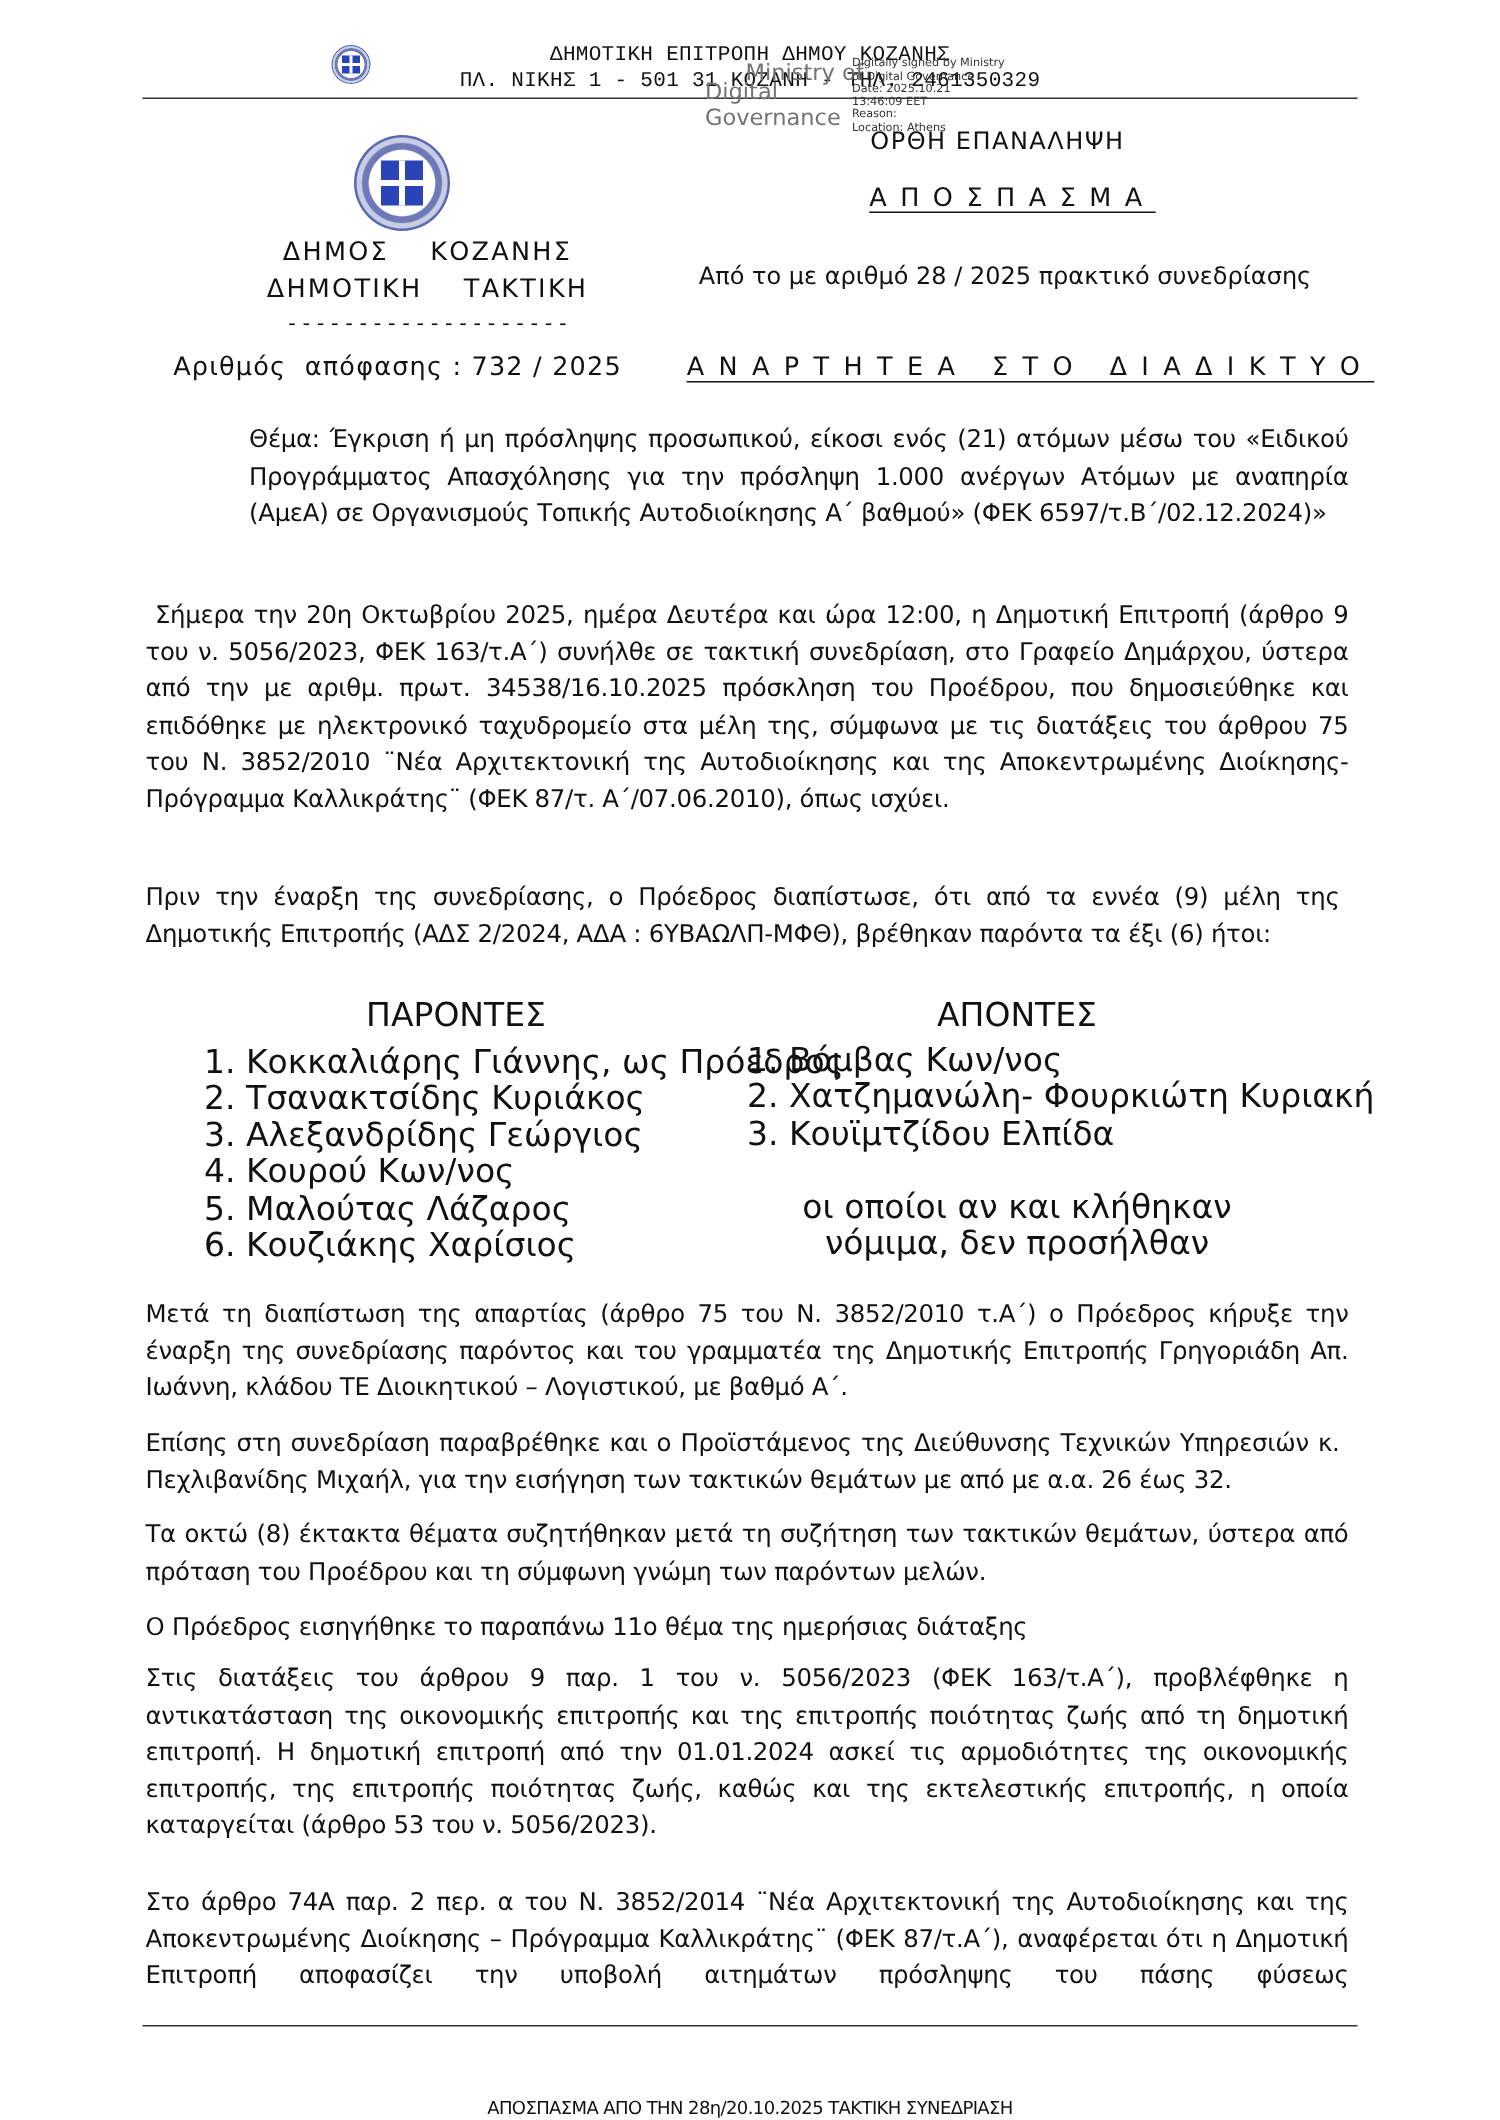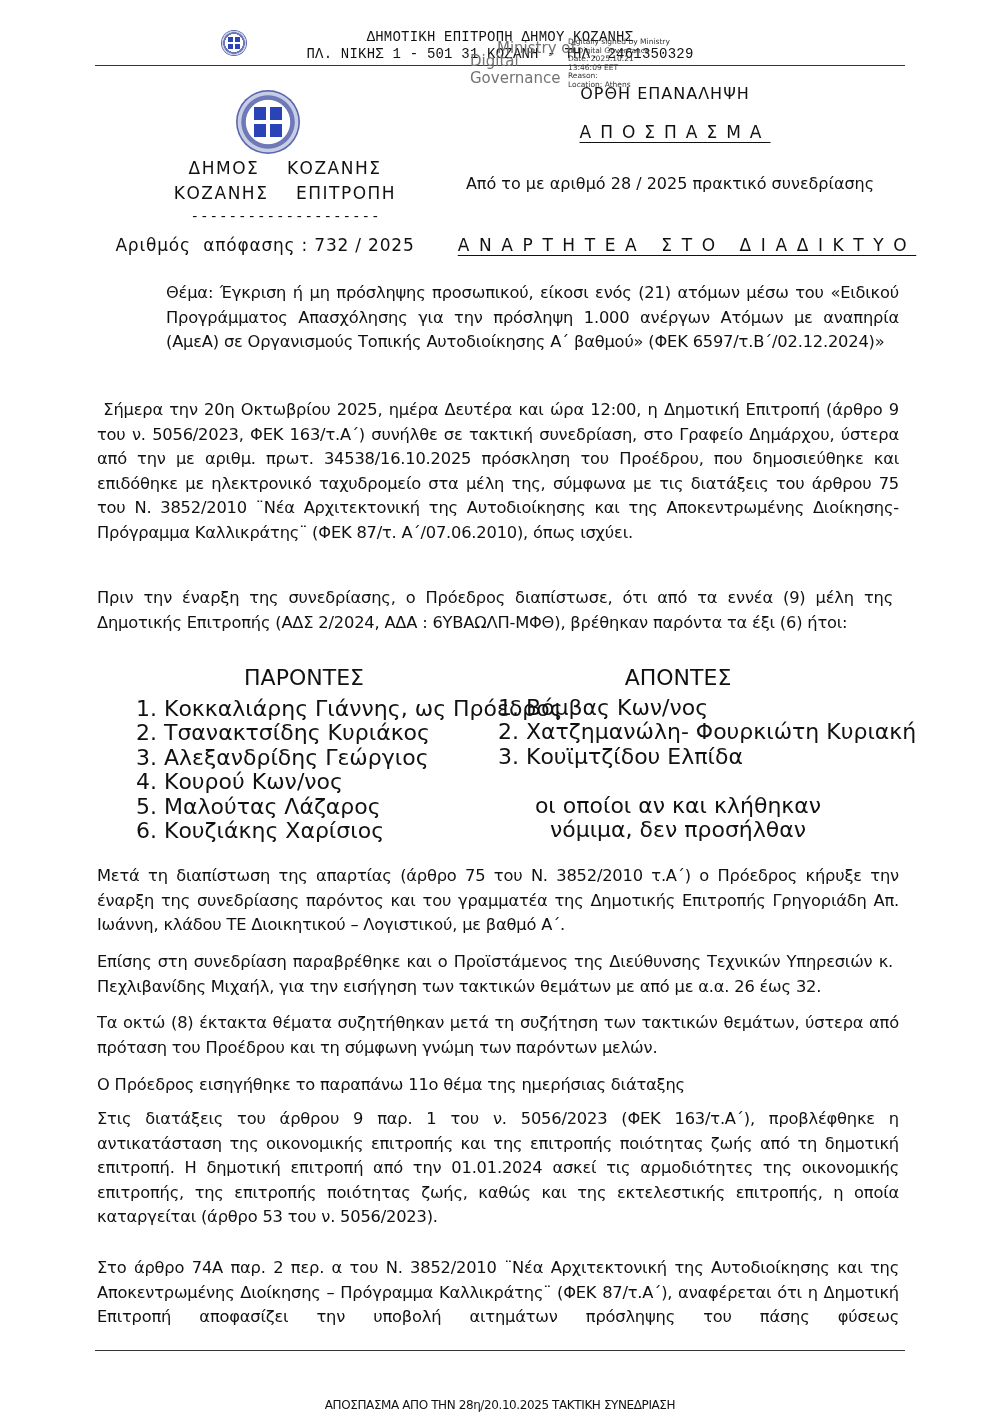--- a/index.html
+++ b/index.html
@@ -45,21 +45,21 @@
   <div>Date: 2025.10.21</div>
   <div>13:46:09 EET</div>
   <div>Reason:</div>
   <div>Location: Athens</div>
 </div>
 
 <div class="emblem" style="left:236px;top:90px;width:64px;height:64px;">
     <div class="shield"></div>
   </div>
 <div class="left-block" style="left:130px;top:158px;width:310px;white-space:pre;">ΔΗΜΟΣ    ΚΟΖΑΝΗΣ</div>
-<div class="left-block" style="left:130px;top:183px;width:310px;white-space:pre;">ΚΟΖΑΝΗΣ    ΕΠΙΤΡΟΠΗ</div>
+<div class="left-block" style="left:130px;top:183px;width:310px;white-space:pre;">ΔΗΜΟΤΙΚΗ    ΤΑΚΤΙΚΗ</div>
 <div class="left-block" style="left:130px;top:208px;width:310px;font-size:14px;letter-spacing:0;">- - - - - - - - - - - - - - - - - - - -</div>
 <div class="left-block" style="left:100px;top:235px;width:330px;white-space:pre;letter-spacing:0.8px;">Αριθμός  απόφασης : 732 / 2025</div>
 
 <div class="title-right" style="left:560px;top:84px;width:210px;">ΟΡΘΗ ΕΠΑΝΑΛΗΨΗ</div>
 <div class="title-right spaced" style="left:545px;top:122px;width:260px;font-size:17px;text-align:center;">ΑΠΟΣΠΑΣΜΑ</div>
 <div class="title-right" style="left:440px;top:174px;width:460px;letter-spacing:0;">Από το με αριθμό 28 /  2025 πρακτικό συνεδρίασης</div>
 <div class="title-right spaced" style="left:452px;top:235px;width:470px;font-size:17px;letter-spacing:9.6px;">ΑΝΑΡΤΗΤΕΑ ΣΤΟ ΔΙΑΔΙΚΤΥΟ</div>
 
 <div class="para" style="left:166px;top:281px;width:733px;">Θέμα:  Έγκριση ή μη πρόσληψης προσωπικού, είκοσι ενός (21) ατόμων μέσω του «Ειδικού Προγράμματος Απασχόλησης για την πρόσληψη 1.000 ανέργων Ατόμων με αναπηρία (ΑμεΑ) σε Οργανισμούς Τοπικής Αυτοδιοίκησης Α΄ βαθμού» (ΦΕΚ 6597/τ.Β΄/02.12.2024)»</div>
 
@@ -83,17 +83,17 @@
   <div style="height:24.5px;"></div>
   <div style="text-align:center;width:360px;">οι οποίοι αν και κλήθηκαν</div>
   <div style="text-align:center;width:360px;">νόμιμα, δεν προσήλθαν</div>
 </div>
 
 <div class="para" style="left:97px;top:864px;width:802px;">Μετά τη διαπίστωση της απαρτίας (άρθρο 75 του Ν. 3852/2010 τ.Α΄) ο Πρόεδρος κήρυξε την έναρξη της συνεδρίασης παρόντος και του γραμματέα της Δημοτικής Επιτροπής Γρηγοριάδη Απ. Ιωάννη, κλάδου ΤΕ Διοικητικού – Λογιστικού, με βαθμό Α΄.</div>
 <div class="para" style="left:97px;top:950px;width:796px;">Επίσης στη συνεδρίαση παραβρέθηκε και ο Προϊστάμενος της Διεύθυνσης Τεχνικών Υπηρεσιών κ. Πεχλιβανίδης Μιχαήλ, για την εισήγηση των τακτικών θεμάτων με από με α.α. 26 έως 32.</div>
 <div class="para" style="left:97px;top:1011px;width:802px;">Τα οκτώ (8) έκτακτα θέματα συζητήθηκαν μετά τη συζήτηση των τακτικών θεμάτων, ύστερα από πρόταση του Προέδρου και τη σύμφωνη γνώμη των παρόντων μελών.</div>
 <div class="para" style="left:97px;top:1073px;width:802px;">Ο Πρόεδρος εισηγήθηκε το παραπάνω 11ο θέμα της ημερήσιας διάταξης</div>
 <div class="para" style="left:97px;top:1107px;width:802px;">Στις διατάξεις του άρθρου 9 παρ. 1 του ν. 5056/2023 (ΦΕΚ 163/τ.Α΄), προβλέφθηκε η αντικατάσταση της οικονομικής επιτροπής και της επιτροπής ποιότητας ζωής από τη δημοτική επιτροπή. Η δημοτική επιτροπή από την 01.01.2024 ασκεί τις αρμοδιότητες της οικονομικής επιτροπής, της επιτροπής ποιότητας ζωής, καθώς και της εκτελεστικής επιτροπής, η οποία καταργείται (άρθρο 53 του ν. 5056/2023).</div>
-<div class="para" style="left:97px;top:1256px;width:802px;text-align-last:justify;">Στο άρθρο 74Α παρ. 2 περ. α του Ν. 3852/2010 ¨Νέα Αρχιτεκτονική της Αυτοδιοίκησης και της Αποκεντρωμένης Διοίκησης – Πρόγραμμα Καλλικράτης¨ (ΦΕΚ 87/τ.Α΄), αναφέρεται ότι η Δημοτική Επιτροπή αποφασίζει την υποβολή αιτημάτων πρόσληψης του πάσης φύσεως</div>
+<div class="para" style="left:97px;top:1256px;width:802px;text-align-last:justify;">Στο άρθρο 74Α παρ. 2 περ. α του Ν. 3852/2014 ¨Νέα Αρχιτεκτονική της Αυτοδιοίκησης και της Αποκεντρωμένης Διοίκησης – Πρόγραμμα Καλλικράτης¨ (ΦΕΚ 87/τ.Α΄), αναφέρεται ότι η Δημοτική Επιτροπή αποφασίζει την υποβολή αιτημάτων πρόσληψης του πάσης φύσεως</div>
 
 <div class="rule" style="left:95px;top:1350px;width:810px;"></div>
 <div class="footer" style="left:200px;top:1357px;width:600px;">ΑΠΟΣΠΑΣΜΑ ΑΠΟ ΤΗΝ 28η/20.10.2025  ΤΑΚΤΙΚΗ  ΣΥΝΕΔΡΙΑΣΗ</div>
 <div class="footer" style="left:200px;top:1375px;width:600px;">Σελίδα 1 από 5</div>
 
 </body></html>

